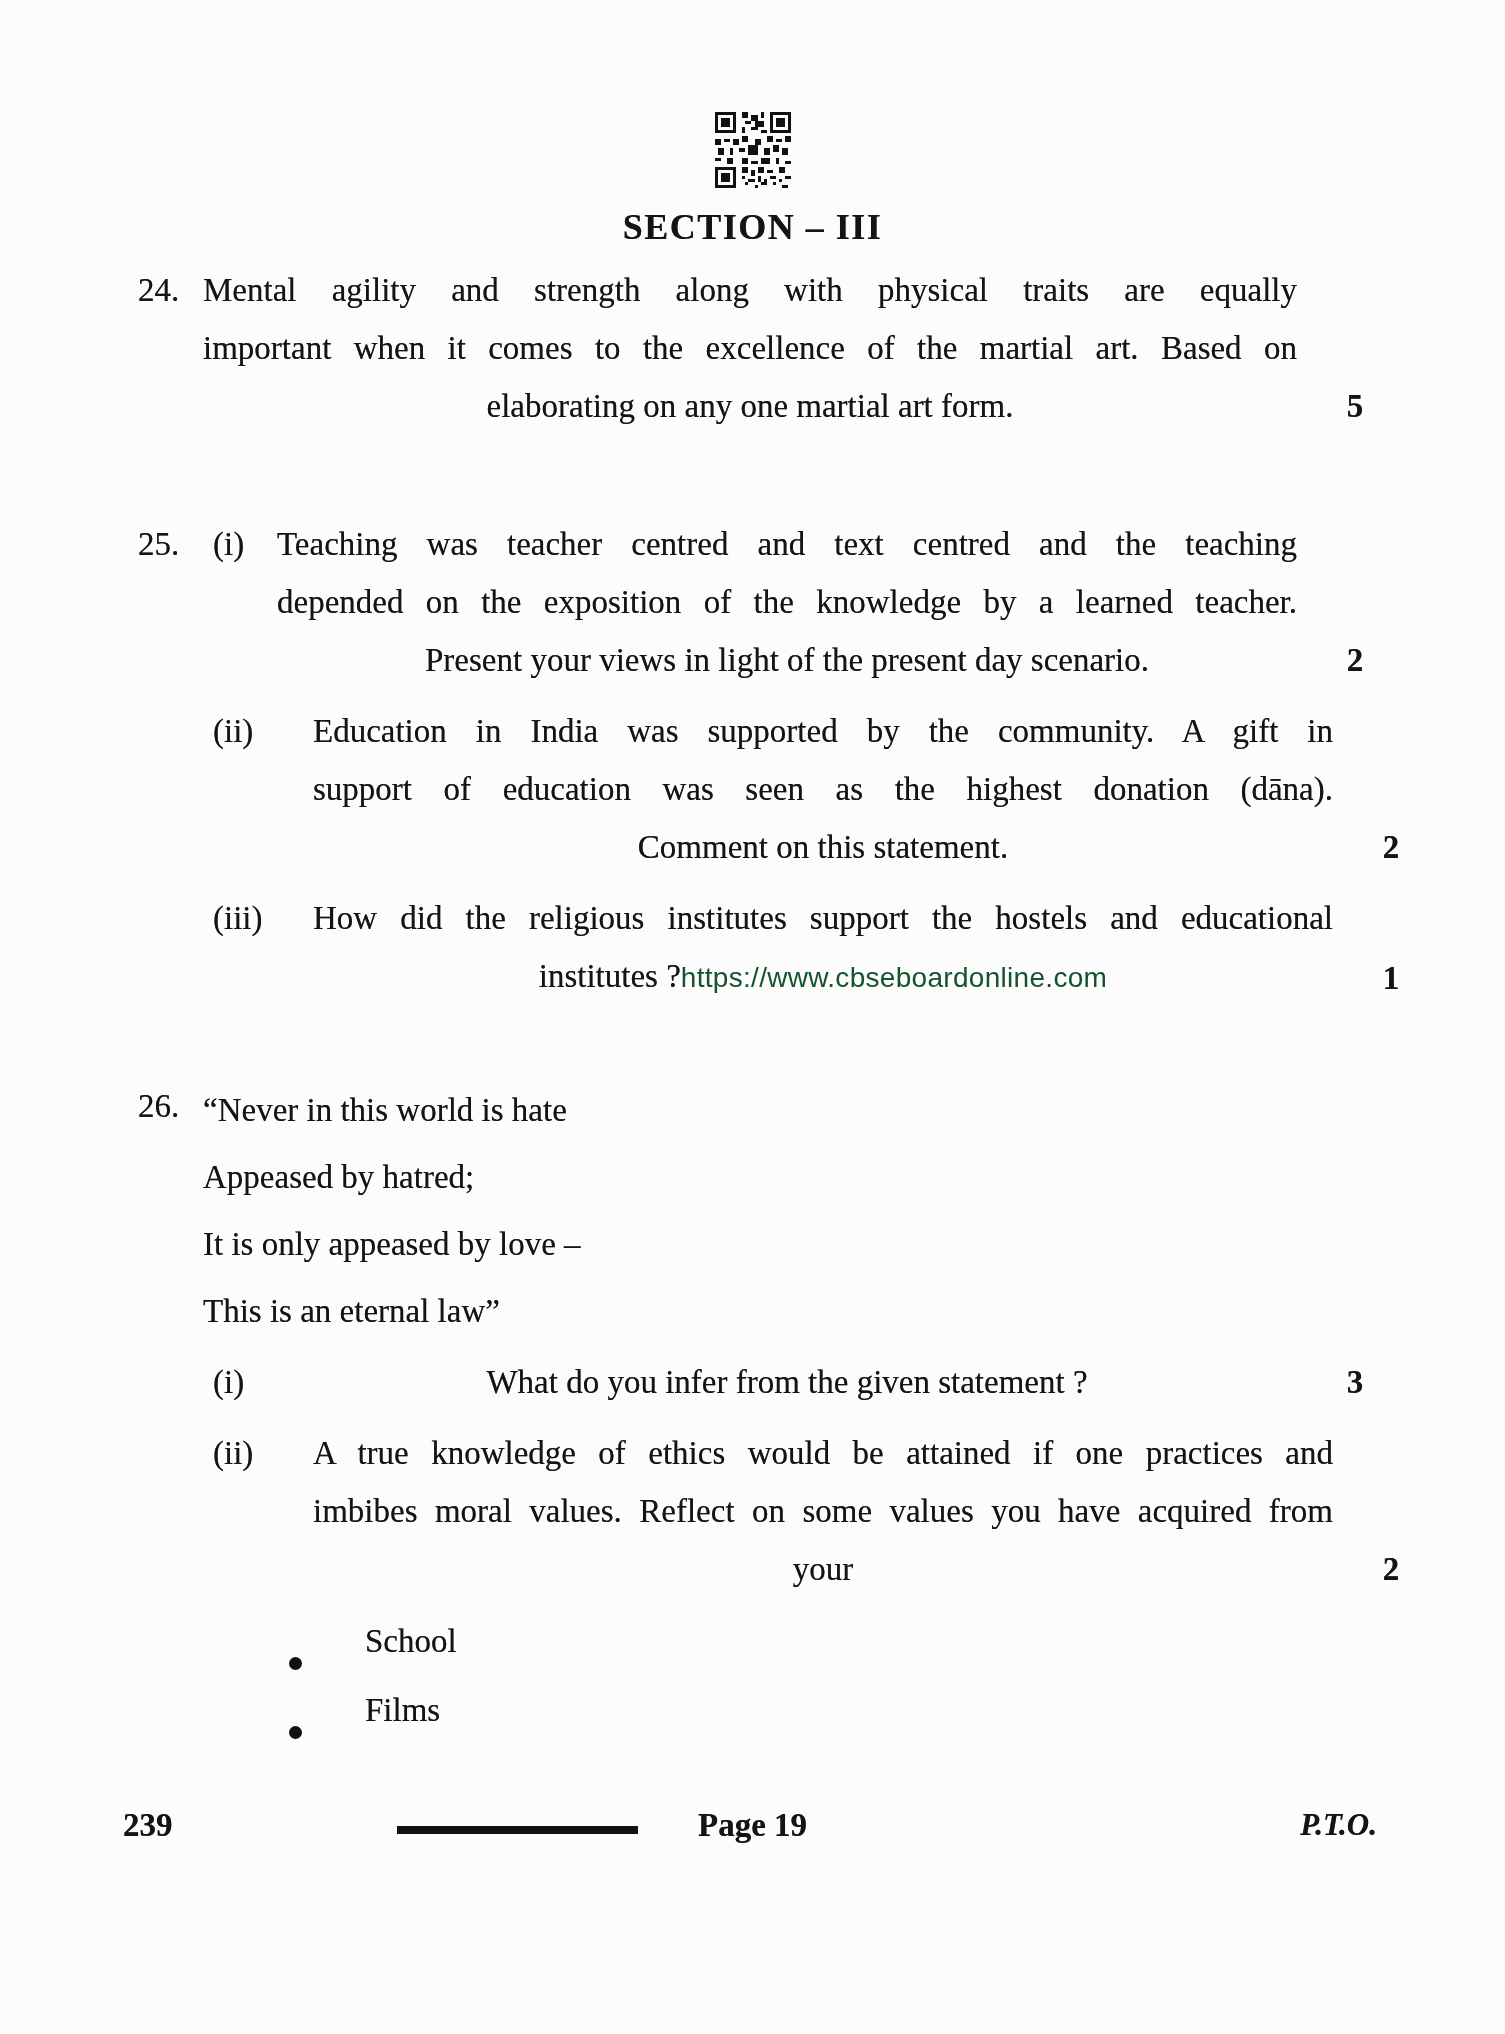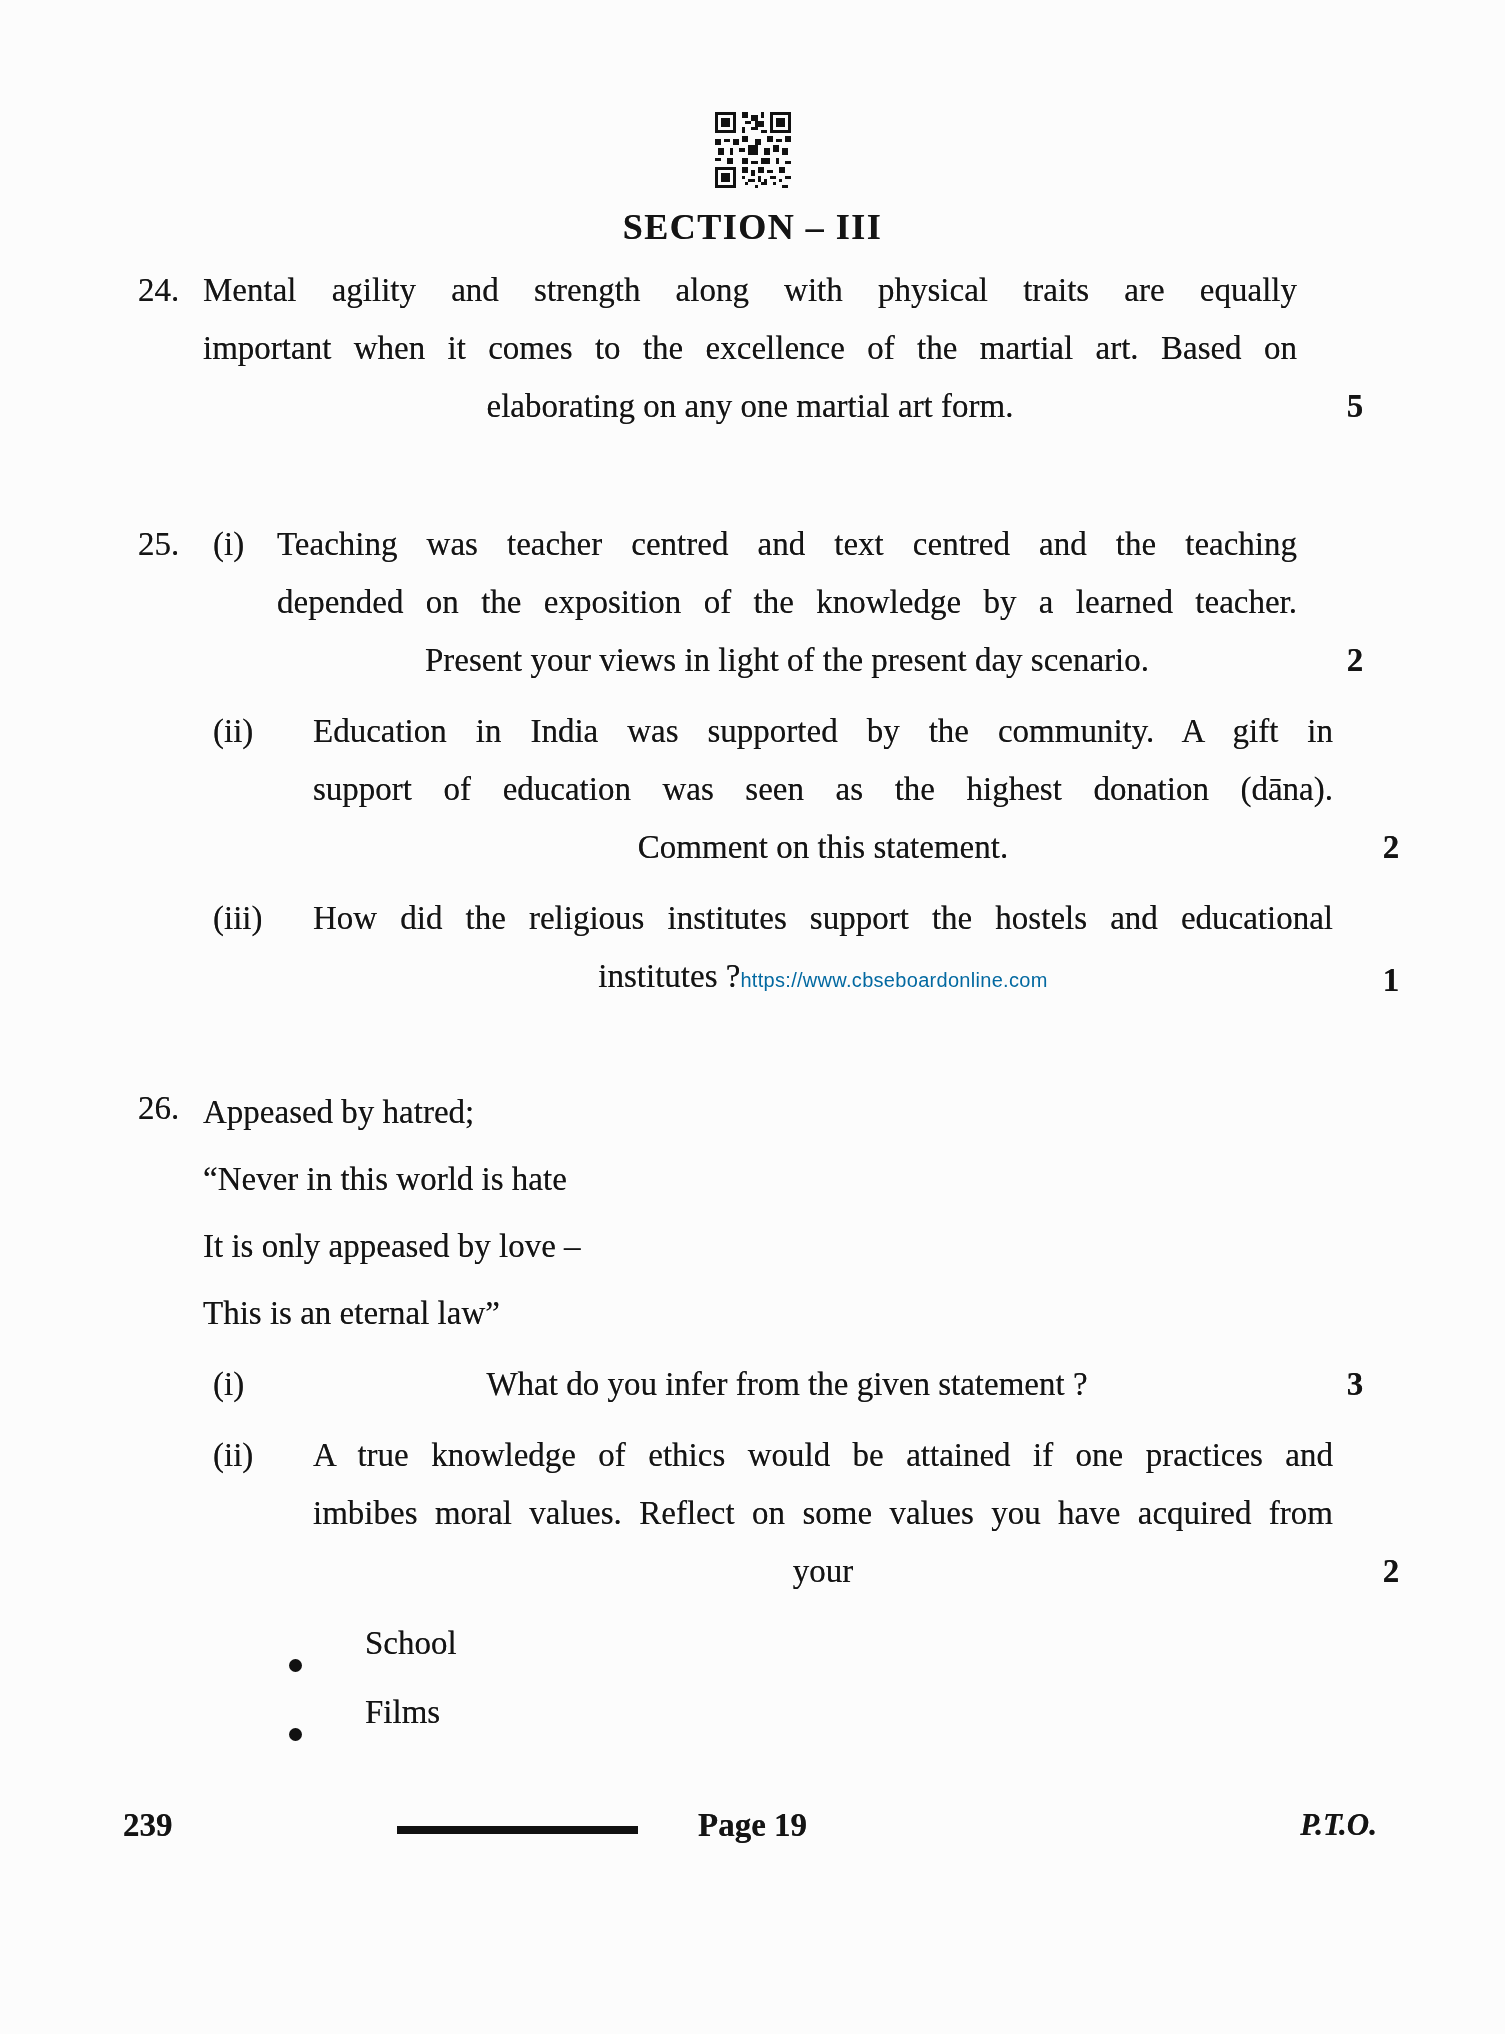--- a/index.html
+++ b/index.html
@@ -38,21 +38,21 @@
   .lline { line-height:58px; text-align:center; }
   .marks { position:absolute; right:128px; bottom:0; width:44px;
            text-align:center; font-size:33px; line-height:58px; font-weight:700; }
   
   .quote { margin-left:203px; font-size:33px; }
   .quote div { line-height:67px; }
   .q26 .parts { margin-top:8px; }
   
   .url {
     font-family:"Liberation Sans", sans-serif;
-    font-size:20px; color:#0369a1;
+    font-size:28px; color:#14532d;
     letter-spacing:0.3px;
     text-shadow:none;
   }
   
   .bullets { margin-top:14px; }
   .bullet-row { display:flex; align-items:flex-end; height:58px; margin-left:289px; }
   .bullet-row + .bullet-row { margin-top:11px; }
   .bullet-dot { width:13px; height:13px; border-radius:50%; background:#111; flex:0 0 auto; }
   .bullet-text { font-size:33px; margin-left:63px; line-height:58px; }
   
@@ -176,22 +176,22 @@
           <span>institutes ?</span><span class="url">https://www.cbseboardonline.com</span>
         </div>
       </div>
       <span class="marks">1</span>
     </div>
   </div>
 
   <div class="question q26">
     <span class="q-num">26.</span>
     <div class="quote">
+      <div>“Never in this world is hate</div>
       <div>Appeased by hatred;</div>
-      <div>“Never in this world is hate</div>
       <div>It is only appeased by love –</div>
       <div>This is an eternal law”</div>
     </div>
 
     <div class="parts">
       <div class="part">
         <span class="part-label">(i)</span>
         <div class="part-body">
           <div class="lline">What do you infer from the given statement ?</div>
         </div>

